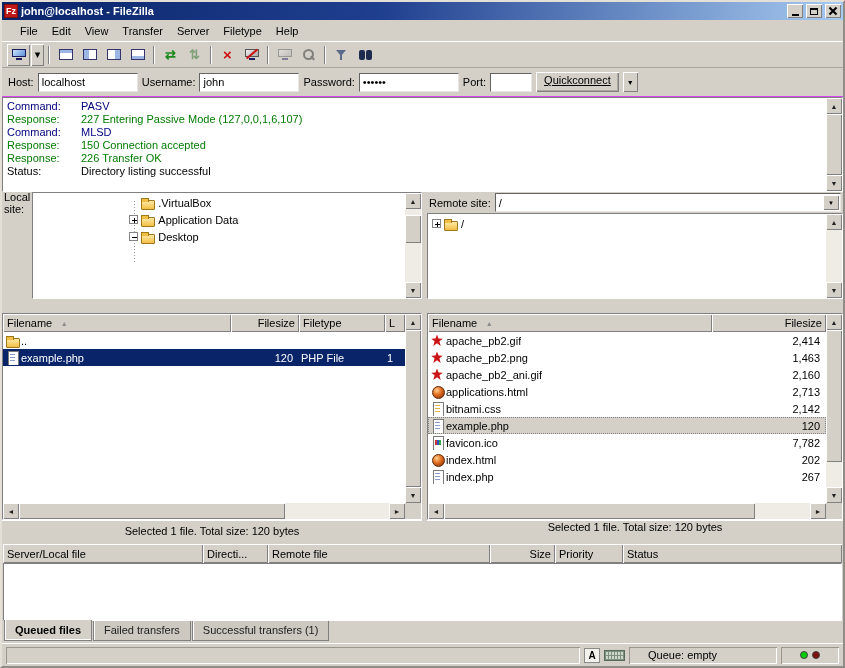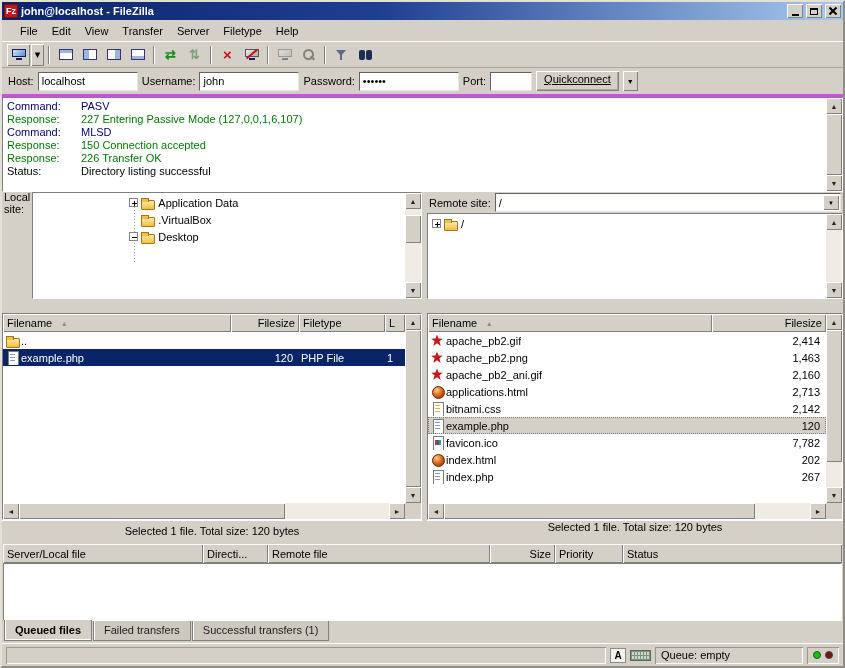--- a/index.html
+++ b/index.html
@@ -49,21 +49,21 @@
   .icon-mag::before { content:""; position:absolute; left:1px; top:1px; width:7px; height:7px; border:2px solid #333; border-radius:50%; }
   .icon-mag::after { content:""; position:absolute; left:8px; top:9px; width:5px; height:2px; background:#333; transform:rotate(45deg); }
   .icon-funnel { width:13px; height:13px; position:relative; display:inline-block; }
   .icon-funnel::before { content:""; position:absolute; left:1px; top:2px; width:0; height:0; border:5px solid transparent; border-top:6px solid #5a6a8a; }
   .icon-funnel::after { content:""; position:absolute; left:5px; top:7px; width:2px; height:5px; background:#5a6a8a; }
   .icon-binoc { width:15px; height:10px; position:relative; display:inline-block; }
   .icon-binoc::before,.icon-binoc::after { content:""; position:absolute; top:0; width:6px; height:10px; background:#1d2c4f; border-radius:2px; }
   .icon-binoc::before { left:1px; } .icon-binoc::after { left:8px; }
 
   
-  .quickbar { height:29px; flex:0 0 29px; display:flex; align-items:center; padding:0 6px; gap:4px; border-bottom:3px solid #d946ef; }
+  .quickbar { height:29px; flex:0 0 29px; display:flex; align-items:center; padding:0 6px; gap:4px; border-bottom:1px solid #d946ef; }
   .qlabel { white-space:nowrap; }
   .qinput { height:19px; border:1px solid; border-color:#636363 #e9e7e1 #e9e7e1 #636363; background:#fff; font:11px "Liberation Sans", sans-serif; padding:1px 3px; }
   .w100 { width:100px; } .w45 { width:42px; }
   .qc-btn { height:20px; padding:2px 8px 3px; background:#d4d0c8; box-shadow:inset 1px 1px 0 #fff, inset -1px -1px 0 #808080, inset -2px -2px 0 #aca89f; text-decoration:underline; white-space:nowrap; }
   .qc-arrow { height:20px; width:15px; background:#d4d0c8; box-shadow:inset 1px 1px 0 #fff, inset -1px -1px 0 #808080; display:flex; align-items:center; justify-content:center; font-size:7px; }
 
   
   .logbox { height:95px; flex:0 0 95px; background:#fff; border:1px solid; border-color:#808080 #fff #fff #808080; position:relative; overflow:hidden; padding:2px 18px 2px 4px; }
   .log-line { display:flex; line-height:13px; white-space:nowrap; }
   .log-label { width:74px; flex:0 0 74px; }
@@ -149,21 +149,21 @@
 
   
   .tabs { height:22px; flex:0 0 22px; display:flex; align-items:flex-start; padding-left:2px; gap:1px; }
   .tab { padding:3px 10px 4px; background:#d4d0c8; border:1px solid #808080; border-top:none; box-shadow:inset 1px 0 0 #fff; white-space:nowrap; }
   .tab.active { font-weight:bold; position:relative; top:-1px; padding-top:4px; box-shadow:inset 1px 0 0 #fff, inset 0 -1px 0 #fff; }
   .tab.inactive { margin-top:0; color:#222; background:#cdc9c0; }
 
   
   .bottombar { height:23px; flex:0 0 23px; border-top:1px solid #fff; display:flex; align-items:center; gap:4px; padding:2px 4px; }
   .bb-spacer { flex:1; }
-  .sb-cell { height:17px; display:flex; align-items:center; box-shadow:inset 1px 1px 0 #9a968e, inset -1px -1px 0 #fff; padding:0 6px; }
+  .sb-cell { height:17px; display:flex; align-items:center; box-shadow:inset 1px 1px 0 #9a968e, inset -1px -1px 0 #fff; padding:0 19px; }
   .sbi-a { width:16px; height:15px; background:#f4f2ec; border:1px solid #8a8a8a; font-weight:bold; font-size:10px; display:flex; align-items:center; justify-content:center; }
   .sbi-kbd { width:21px; height:11px; background:#cdd6cb; border:1px solid #5a6a5a; background-image:repeating-linear-gradient(90deg,#7d917d 0 1px,transparent 1px 3px),repeating-linear-gradient(0deg,#7d917d 0 1px,transparent 1px 4px); }
   .queue-cell { width:148px; }
   .led { width:8px; height:8px; border-radius:50%; border:1px solid #444; }
   .led-green { background:#00cc00; }
   .led-red { background:#7b1010; }
 </style>
 </head>
 <body>
 
@@ -291,28 +291,28 @@
   </div>
 
   <div class="split-row panes-row">
     <div class="pane-l">
       <div class="site-row">
         <span>Local site:</span>
       </div>
       <div class="treepane">
         <div class="treebody guides">
           <div class="trow indent-deep">
+              <span class="exp" data-exp="none"></span>
+              <span class="fi" data-icon="folder"></span>
+              <span>.VirtualBox</span>
+            </div>
+          <div class="trow indent-deep">
               <span class="exp" data-exp="plus"></span>
               <span class="fi" data-icon="folder"></span>
               <span>Application Data</span>
-            </div>
-          <div class="trow indent-deep">
-              <span class="exp" data-exp="none"></span>
-              <span class="fi" data-icon="folder"></span>
-              <span>.VirtualBox</span>
             </div>
           <div class="trow indent-deep">
               <span class="exp" data-exp="minus"></span>
               <span class="fi" data-icon="folder"></span>
               <span>Desktop</span>
             </div>
         </div>
         <div class="vscroll">
           <span class="sb-btn">▲</span>
           <div class="sb-track">

